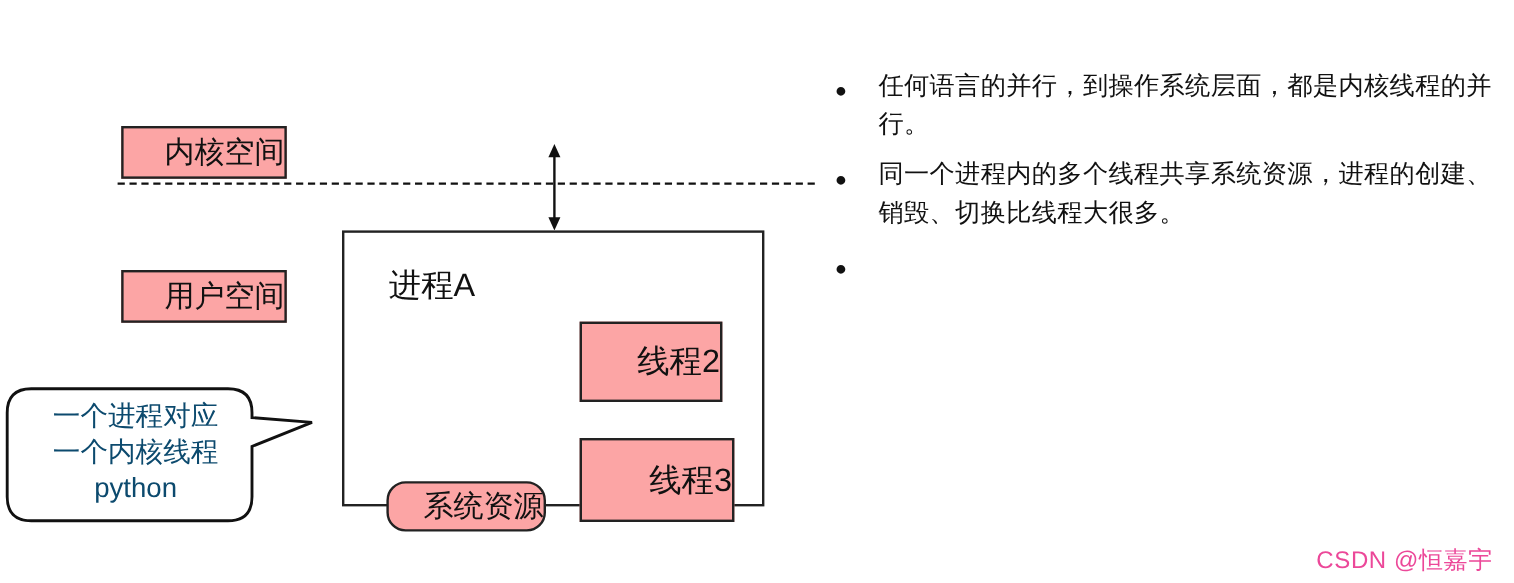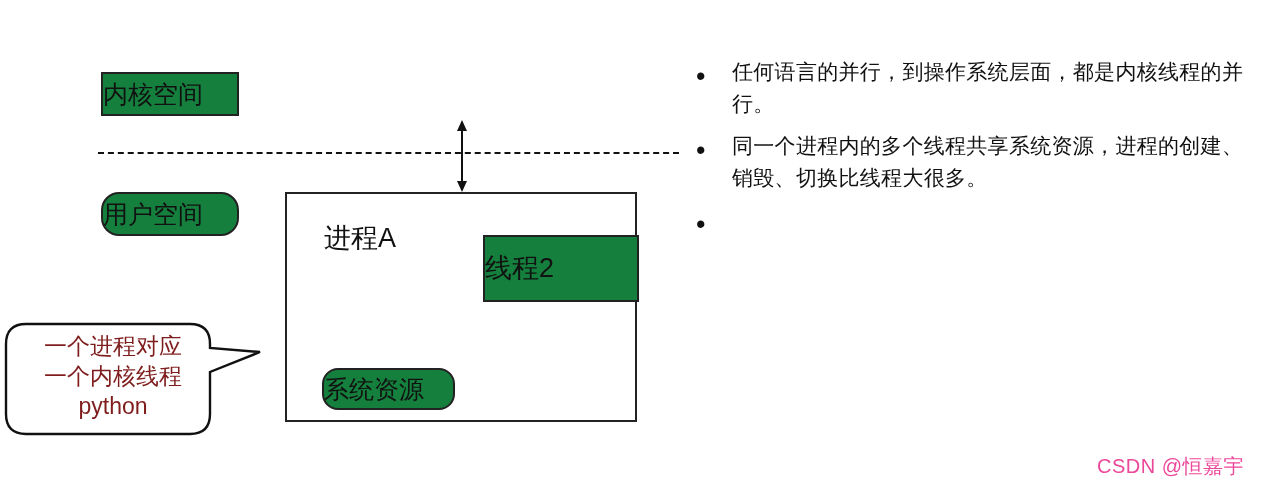--- a/index.html
+++ b/index.html
@@ -17,39 +17,39 @@
     width: 1262px;
     height: 486px;
     background: #ffffff;
     overflow: hidden;
   }
 
   
   .box {
     position: absolute;
     box-sizing: border-box;
-    background: #15803d;
+    background: #fca5a5;
     border: 2px solid #222222;
     display: flex;
     align-items: center;
-    justify-content: flex-start;
+    justify-content: flex-end;
     text-align: center;
     line-height: 1;
     color: #111111;
     white-space: nowrap;
+    margin-top: 33px;
   }
 
   #kernel-space-box {
     left: 101px; top: 72px; width: 138px; height: 44px;
     font-size: 25px;
   }
   #user-space-box {
     left: 101px; top: 192px; width: 138px; height: 44px;
     font-size: 25px;
-    border-radius: 18px;
   }
   #kernel-thread-box {
     left: 383px; top: 50px; width: 158px; height: 71px;
     font-size: 27px;
   }
 
   
   #divider {
     position: absolute;
     left: 98px; top: 152px; width: 581px; height: 0;
@@ -80,42 +80,42 @@
   }
   #thread1-box {
     left: 317px; top: 281px; width: 128px; height: 71px;
     font-size: 27px;
   }
   #sysres-box {
     left: 320px; top: 366px; width: 133px; height: 42px;
     font-size: 25px;
   }
   #thread2-box {
-    left: 481px; top: 233px; width: 156px; height: 67px;
+    left: 481px; top: 233px; width: 119px; height: 67px;
     font-size: 27px;
   }
   #thread3-box {
     left: 481px; top: 330px; width: 129px; height: 70px;
     font-size: 27px;
   }
 
   
   #callout {
     position: absolute;
     left: 4px; top: 322px; width: 262px; height: 114px;
   }
   #callout svg { display: block; }
   #callout-text {
     position: absolute;
     left: 6px; top: 10px;
     width: 206px;
     text-align: center;
     font-size: 23px;
     line-height: 1.30;
-    color: #7f1d1d;
+    color: #0c4a6e;
   }
   #callout-text .ln { display: block; white-space: nowrap; }
 
   
   #bullets {
     position: absolute;
     left: 690px; top: 56px;
     width: 560px;
   }
   .bullet-row {
@@ -170,20 +170,23 @@
       <polygon points="7,72 2,61 12,61" fill="#111111"></polygon>
     </svg>
   </div>
 
   <div id="process-box">
     <div class="box" id="sysres-box" style="left:35px; top:174px;border-radius:16px;">
       <span>系统资源</span>
     </div>
     <div class="box" id="thread2-box" style="left:196px; top:41px;">
       <span>线程2</span>
+    </div>
+    <div class="box" id="thread3-box" style="left:196px; top:138px;">
+      <span>线程3</span>
     </div>
   </div>
   <div id="process-label">进程A</div>
 
   <div id="callout">
     <svg width="262" height="114" viewBox="0 0 262 114" xmlns="http://www.w3.org/2000/svg">
       <path d="M 22 2
                L 186 2
                Q 206 2 206 22
                L 206 26

